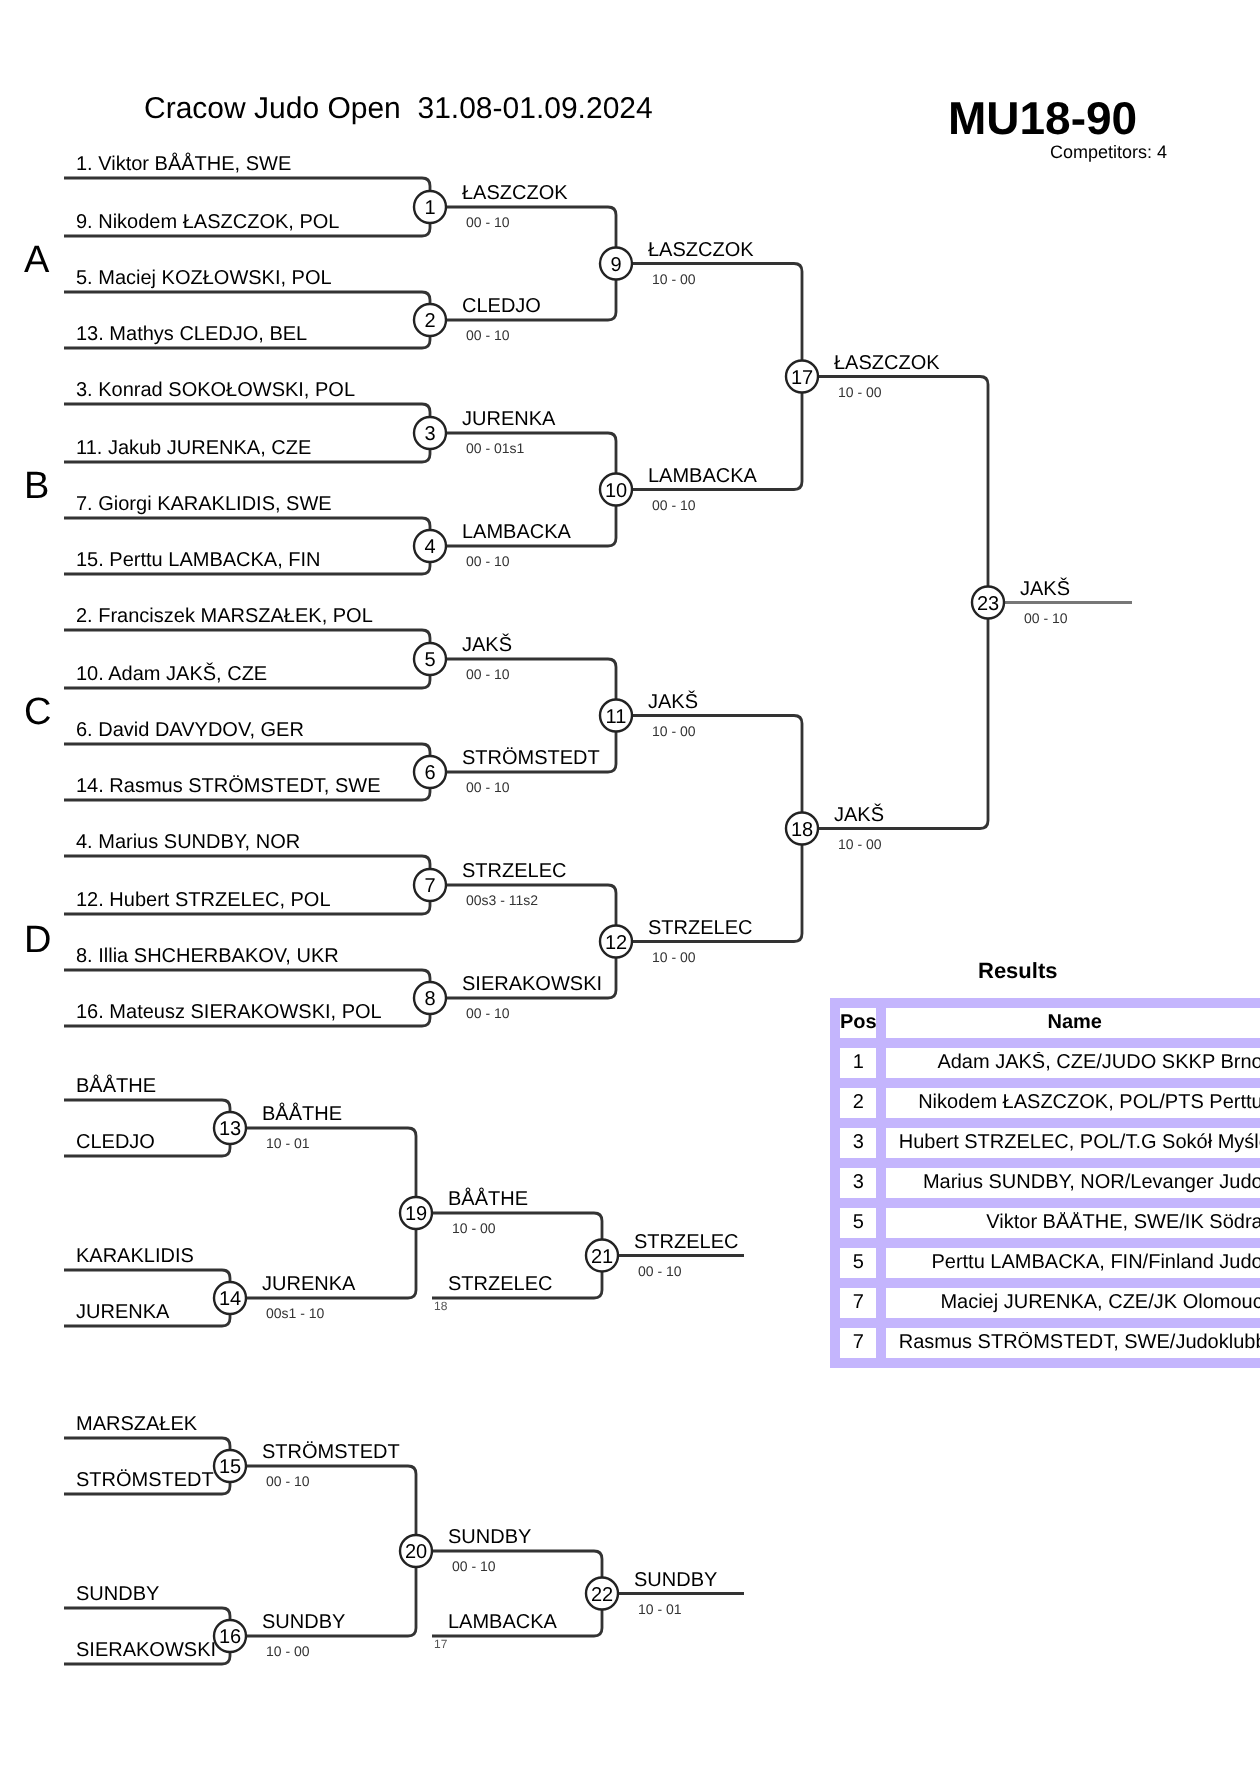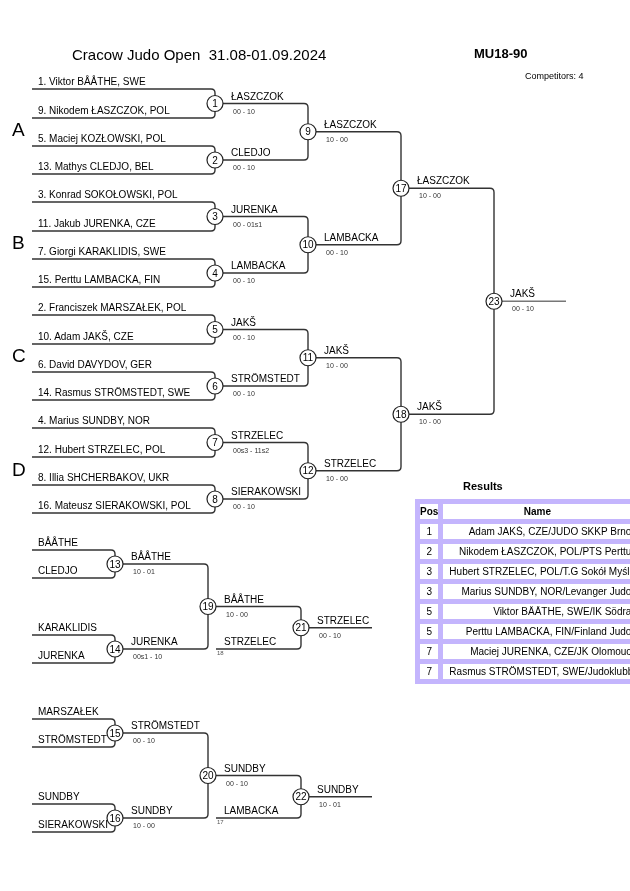--- a/index.html
+++ b/index.html
@@ -1,29 +1,29 @@
 <!DOCTYPE html>
 <html><head>
 <meta charset="utf-8">
 <style>
   html, body { margin: 0; padding: 0; background: #ffffff; }
   body { width: 630px; height: 891px; position: relative; overflow: hidden;
          font-family: "Liberation Sans", sans-serif; color: #000; }
   #title { position: absolute; left: 72px; top: 46px; font-size: 15px; font-weight: normal; white-space: pre; }
-  #category { position: absolute; left: 474px; top: 46px; font-size: 13px; font-weight: bold; }
+  #category { position: absolute; left: 474px; top: 46px; font-size: 23px; font-weight: bold; }
   #competitors { position: absolute; left: 525px; top: 71px; font-size: 9px; }
   svg#bracket { position: absolute; left: 0; top: 0; }
   svg text { font-family: "Liberation Sans", sans-serif; }
   .pool { font-size: 19px; }
   .pname { font-size: 10px; }
   .wname { font-size: 10px; }
   .score { font-size: 7px; fill: #333; }
   .mnum { font-size: 10px; }
   .tiny { font-size: 6px; fill: #555; }
-  #results-title { position: absolute; left: 463px; top: 480px; font-size: 11px; font-weight: bold; }
+  #results-title { position: absolute; left: 489px; top: 480px; font-size: 11px; font-weight: bold; }
   #results { position: absolute; left: 415px; top: 499px; border-collapse: collapse; border: 2px solid #000; font-size: 10px; table-layout: fixed; }
   #results th, #results td { border: 5px solid #c4b5fd; height: 15px; padding: 0; }
   #results th { font-weight: bold; }
   #results td.pos { width: 30px; text-align: center; }
   #results td.nm { width: 158px; padding-left: 6px; white-space: nowrap; overflow: visible; text-align: right; }
   #results .clip { display: block; width: 182px; overflow: hidden; white-space: nowrap; }
 </style>
 </head>
 <body>
 

